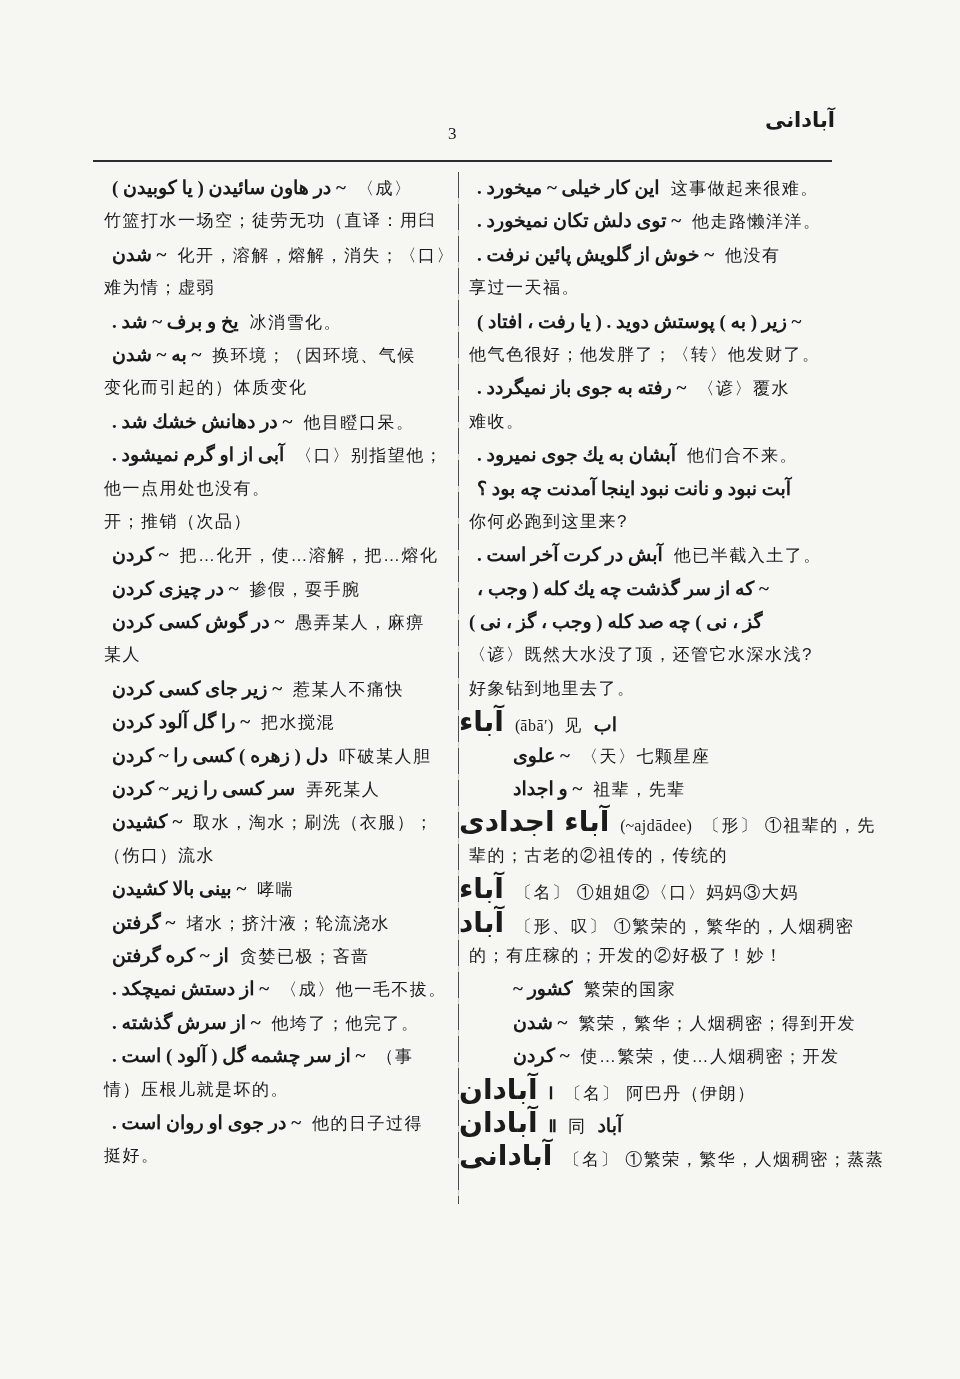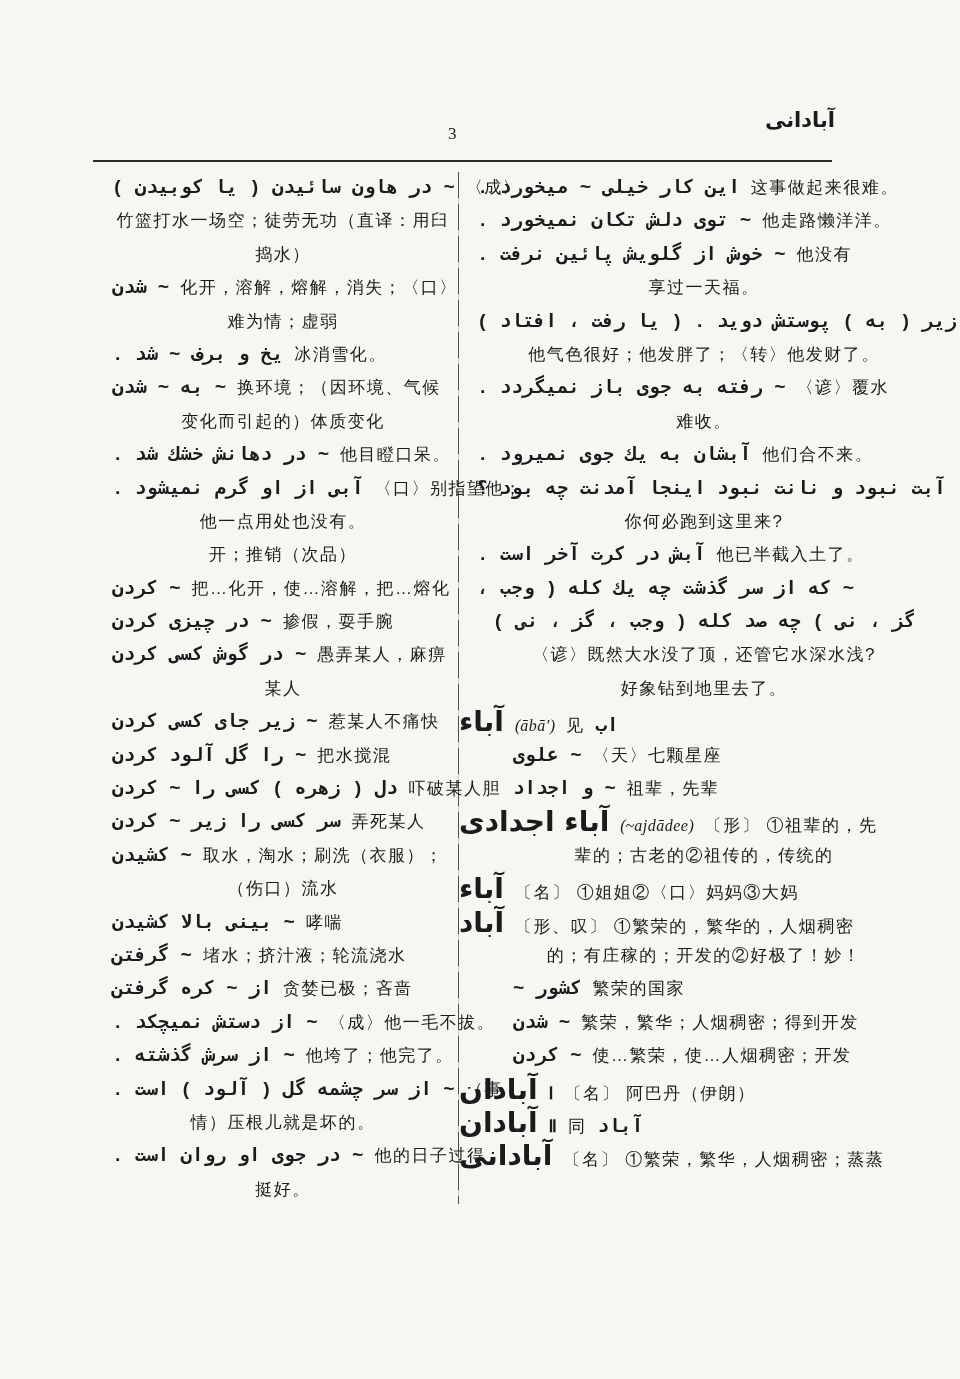--- a/index.html
+++ b/index.html
@@ -33,39 +33,39 @@
   .col{position:absolute;top:171px;}
   .col-left{left:100px;width:362px;}
   .col-right{left:465px;width:474px;}
 
   .line{
     height:33.4px;line-height:33.4px;white-space:nowrap;
     font-size:17px;
   }
   .line.ex{padding-left:12px;}
   .line.sub{padding-left:48px;}
-  .line.cont{padding-left:4px;text-align:center;}
+  .line.cont{padding-left:4px;}
   .line.hwline{margin-left:-6px;}
 
   .part{vertical-align:baseline;}
   .part + .part{margin-left:11px;}
   .part.fa{
-    font-family:Liberation Mono, monospace;
+    font-family:Liberation Serif, serif;
     font-weight:bold;font-size:19px;
   }
   .part.hw{
     font-family:"DejaVu Sans", sans-serif;
     font-weight:bold;font-size:28px;
   }
   .part.zh{
     font-size:17px;letter-spacing:1.5px;
   }
   .part.latin{
     font-family:"Liberation Serif", serif;
-    font-style:italic;font-size:16px;letter-spacing:.5px;
+    font-size:16px;letter-spacing:.5px;
   }
   .part.roman{
     font-family:"Liberation Serif", serif;
     font-size:17px;font-weight:bold;
   }
 
   .footer-stamp{
     position:absolute;top:1336px;left:37px;
     font-size:23px;letter-spacing:2px;color:#be185d;
   }
@@ -76,21 +76,20 @@
 <div class="page">
 
   <div class="hdr-title">آبادانى</div>
   <div class="page-num">3</div>
   <div class="hdr-rule"></div>
   <div class="col-divider"></div>
 
   <div class="col col-left" id="col-left">
       <div class="line ex"><span class="part fa" dir="rtl">~ در هاون سائيدن ( يا كوبيدن )</span><span class="part zh">〈成〉</span></div>
       <div class="line cont"><span class="part zh">竹篮打水一场空；徒劳无功（直译：用臼</span></div>
-      <div class="line cont"><span class="part zh">捣水）</span></div>
       <div class="line ex"><span class="part fa" dir="rtl">~ شدن</span><span class="part zh">化开，溶解，熔解，消失；〈口〉</span></div>
       <div class="line cont"><span class="part zh">难为情；虚弱</span></div>
       <div class="line ex"><span class="part fa" dir="rtl">يخ و برف ~ شد .</span><span class="part zh">冰消雪化。</span></div>
       <div class="line ex"><span class="part fa" dir="rtl">~ به ~ شدن</span><span class="part zh">换环境；（因环境、气候</span></div>
       <div class="line cont"><span class="part zh">变化而引起的）体质变化</span></div>
       <div class="line ex"><span class="part fa" dir="rtl">~ در دهانش خشك شد .</span><span class="part zh">他目瞪口呆。</span></div>
       <div class="line ex"><span class="part fa" dir="rtl">آبى از او گرم نميشود .</span><span class="part zh">〈口〉别指望他；</span></div>
       <div class="line cont"><span class="part zh">他一点用处也没有。</span></div>
       <div class="line cont"><span class="part zh">开；推销（次品）</span></div>
       <div class="line ex"><span class="part fa" dir="rtl">~ كردن</span><span class="part zh">把…化开，使…溶解，把…熔化</span></div>

